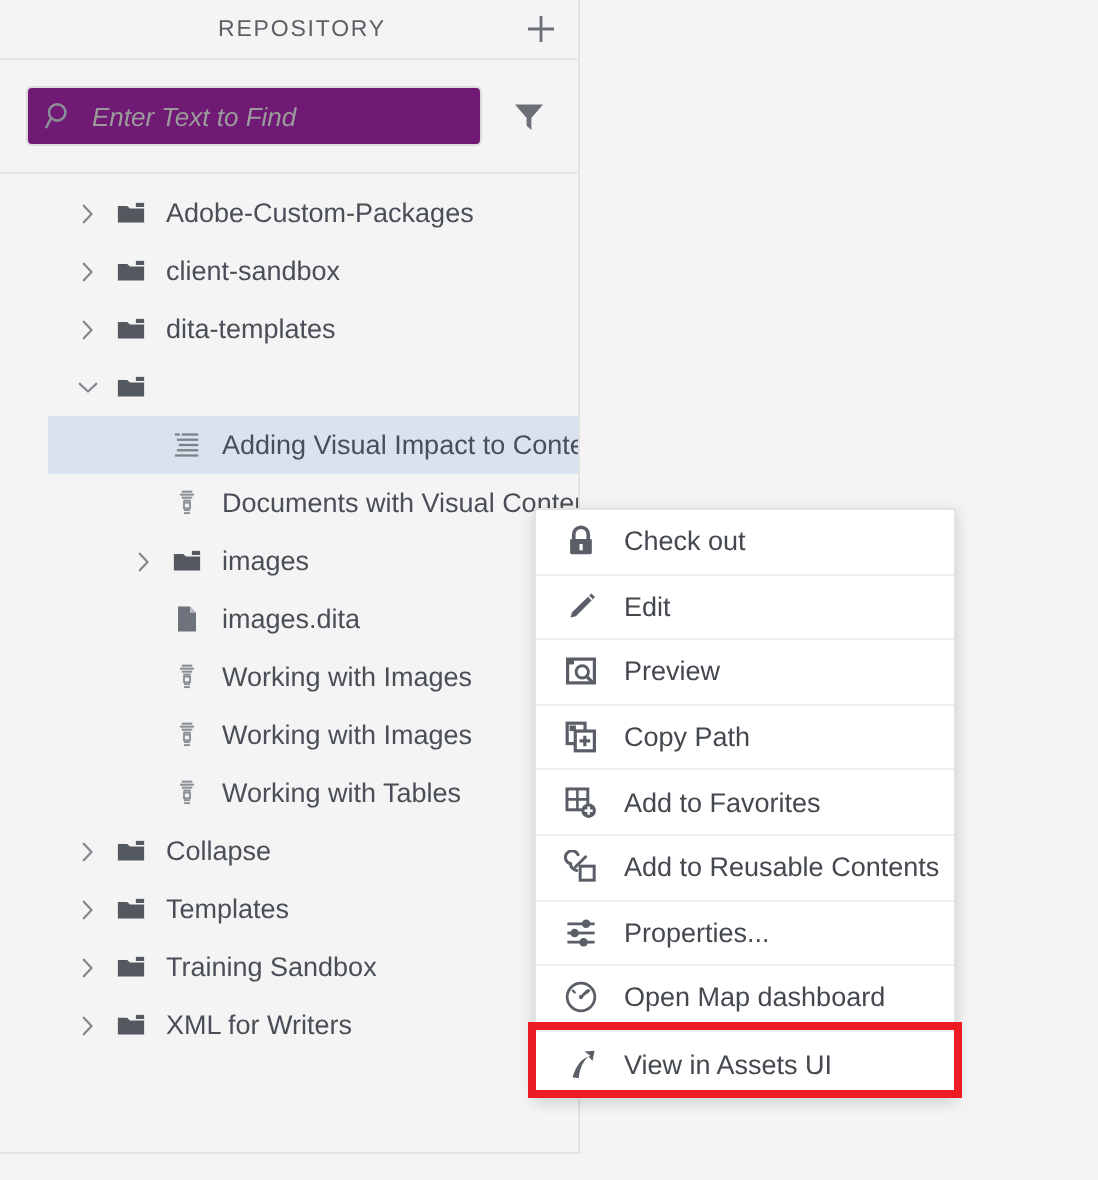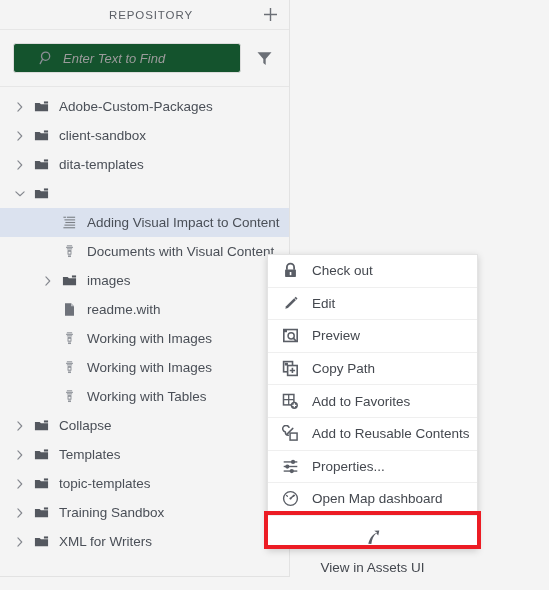--- a/index.html
+++ b/index.html
@@ -60,27 +60,27 @@
     border-bottom: 1px solid #e6e6e6;
     display: flex;
     align-items: center;
     padding: 0 13px;
     box-sizing: border-box;
   }
   #search-box {
     flex: 0 0 auto;
     width: 228px;
     height: 30px;
-    background: #14532d;
+    background: #701a75;
     border: 1px solid #dcdcdc;
     border-radius: 3px;
     display: flex;
     align-items: center;
     box-sizing: border-box;
-    padding-left: 25px;
+    padding-left: 8px;
   }
   #search-box .sicon { flex: 0 0 auto; display:flex; align-items:center; }
   #search-input {
     border: none;
     outline: none;
     background: transparent;
     flex: 1 1 auto;
     font-family: "Liberation Sans", sans-serif;
     font-size: 13px;
     font-style: italic;
@@ -92,20 +92,21 @@
   #filter-btn {
     margin-left: 12px;
     width: 22px; height: 22px;
     display:flex; align-items:center; justify-content:center;
     cursor: pointer;
   }
 
   
   #tree {
     padding-top: 5px;
+    margin-left: 24px;
   }
   .tree-row {
     display: flex;
     align-items: center;
     height: 29px;
     cursor: pointer;
     font-size: 13.5px;
     color: #4a4f57;
     white-space: nowrap;
   }
@@ -143,21 +144,21 @@
   }
   .menu-item {
     height: 32.6px;
     display: flex;
     align-items: center;
     border-bottom: 1px solid #efefef;
     box-sizing: border-box;
     cursor: pointer;
     position: relative;
   }
-  .menu-item:last-child { border-bottom: none; flex-direction: column; }
+  .menu-item:last-child { border-bottom: none; }
   .menu-item .micon {
     width: 44px;
     flex: 0 0 44px;
     display: flex;
     align-items: center;
     justify-content: center;
   }
   .menu-item .mlabel {
     font-size: 13.5px;
     color: #44484f;
@@ -306,21 +307,21 @@
         <span class="tlabel">images</span>
       </div>
       <div class="tree-row">
         <span class="tw empty" style="margin-left: 38px;"></span>
         <span class="ticon">
           <svg width="15" height="15" viewBox="0 0 16 16">
             <path d="M3.2 1.3 L9.6 1.3 L12.8 4.6 L12.8 14.7 L3.2 14.7 Z" fill="#6e727a"></path>
             <path d="M9.6 1.3 L9.6 4.6 L12.8 4.6 Z" fill="#b9bcc1"></path>
           </svg>
         </span>
-        <span class="tlabel">readme.with</span>
+        <span class="tlabel">images.dita</span>
       </div>
       <div class="tree-row">
         <span class="tw empty" style="margin-left: 38px;"></span>
         <span class="ticon">
           <svg width="15" height="15" viewBox="0 0 16 16">
             <rect x="5.2" y="1.4" width="5.6" height="1.1" fill="#8a8e95"></rect>
             <rect x="4.3" y="3.0" width="7.4" height="1.1" fill="#8a8e95"></rect>
             <rect x="5.2" y="4.6" width="5.6" height="1.1" fill="#8a8e95"></rect>
             <rect x="6.0" y="6.2" width="4.0" height="1.1" fill="#8a8e95"></rect>
             <rect x="6.4" y="7.8" width="3.2" height="3.0" fill="none" stroke="#8a8e95" stroke-width="1"></rect>
@@ -393,34 +394,20 @@
           <svg width="14" height="14" viewBox="0 0 16 16">
             <path d="M5.6 3.3 L10 8 L5.6 12.7" stroke="#85888f" stroke-width="1.3" fill="none" stroke-linecap="round" stroke-linejoin="round"></path>
           </svg>
         </span>
         <span class="ticon">
           <svg width="15" height="15" viewBox="0 0 16 16">
             <path d="M1 4.2 L1 13 L15 13 L15 5.6 L7.4 5.6 L6.0 4.2 Z" fill="#54585f"></path>
             <rect x="10.6" y="2.6" width="4.4" height="2.2" fill="#54585f"></rect>
           </svg>
         </span>
-        <span class="tlabel">topic-templates</span>
-      </div>
-      <div class="tree-row">
-        <span class="tw" style="margin-left: 10px;">
-          <svg width="14" height="14" viewBox="0 0 16 16">
-            <path d="M5.6 3.3 L10 8 L5.6 12.7" stroke="#85888f" stroke-width="1.3" fill="none" stroke-linecap="round" stroke-linejoin="round"></path>
-          </svg>
-        </span>
-        <span class="ticon">
-          <svg width="15" height="15" viewBox="0 0 16 16">
-            <path d="M1 4.2 L1 13 L15 13 L15 5.6 L7.4 5.6 L6.0 4.2 Z" fill="#54585f"></path>
-            <rect x="10.6" y="2.6" width="4.4" height="2.2" fill="#54585f"></rect>
-          </svg>
-        </span>
         <span class="tlabel">Training Sandbox</span>
       </div>
       <div class="tree-row">
         <span class="tw" style="margin-left: 10px;">
           <svg width="14" height="14" viewBox="0 0 16 16">
             <path d="M5.6 3.3 L10 8 L5.6 12.7" stroke="#85888f" stroke-width="1.3" fill="none" stroke-linecap="round" stroke-linejoin="round"></path>
           </svg>
         </span>
         <span class="ticon">
           <svg width="15" height="15" viewBox="0 0 16 16">

